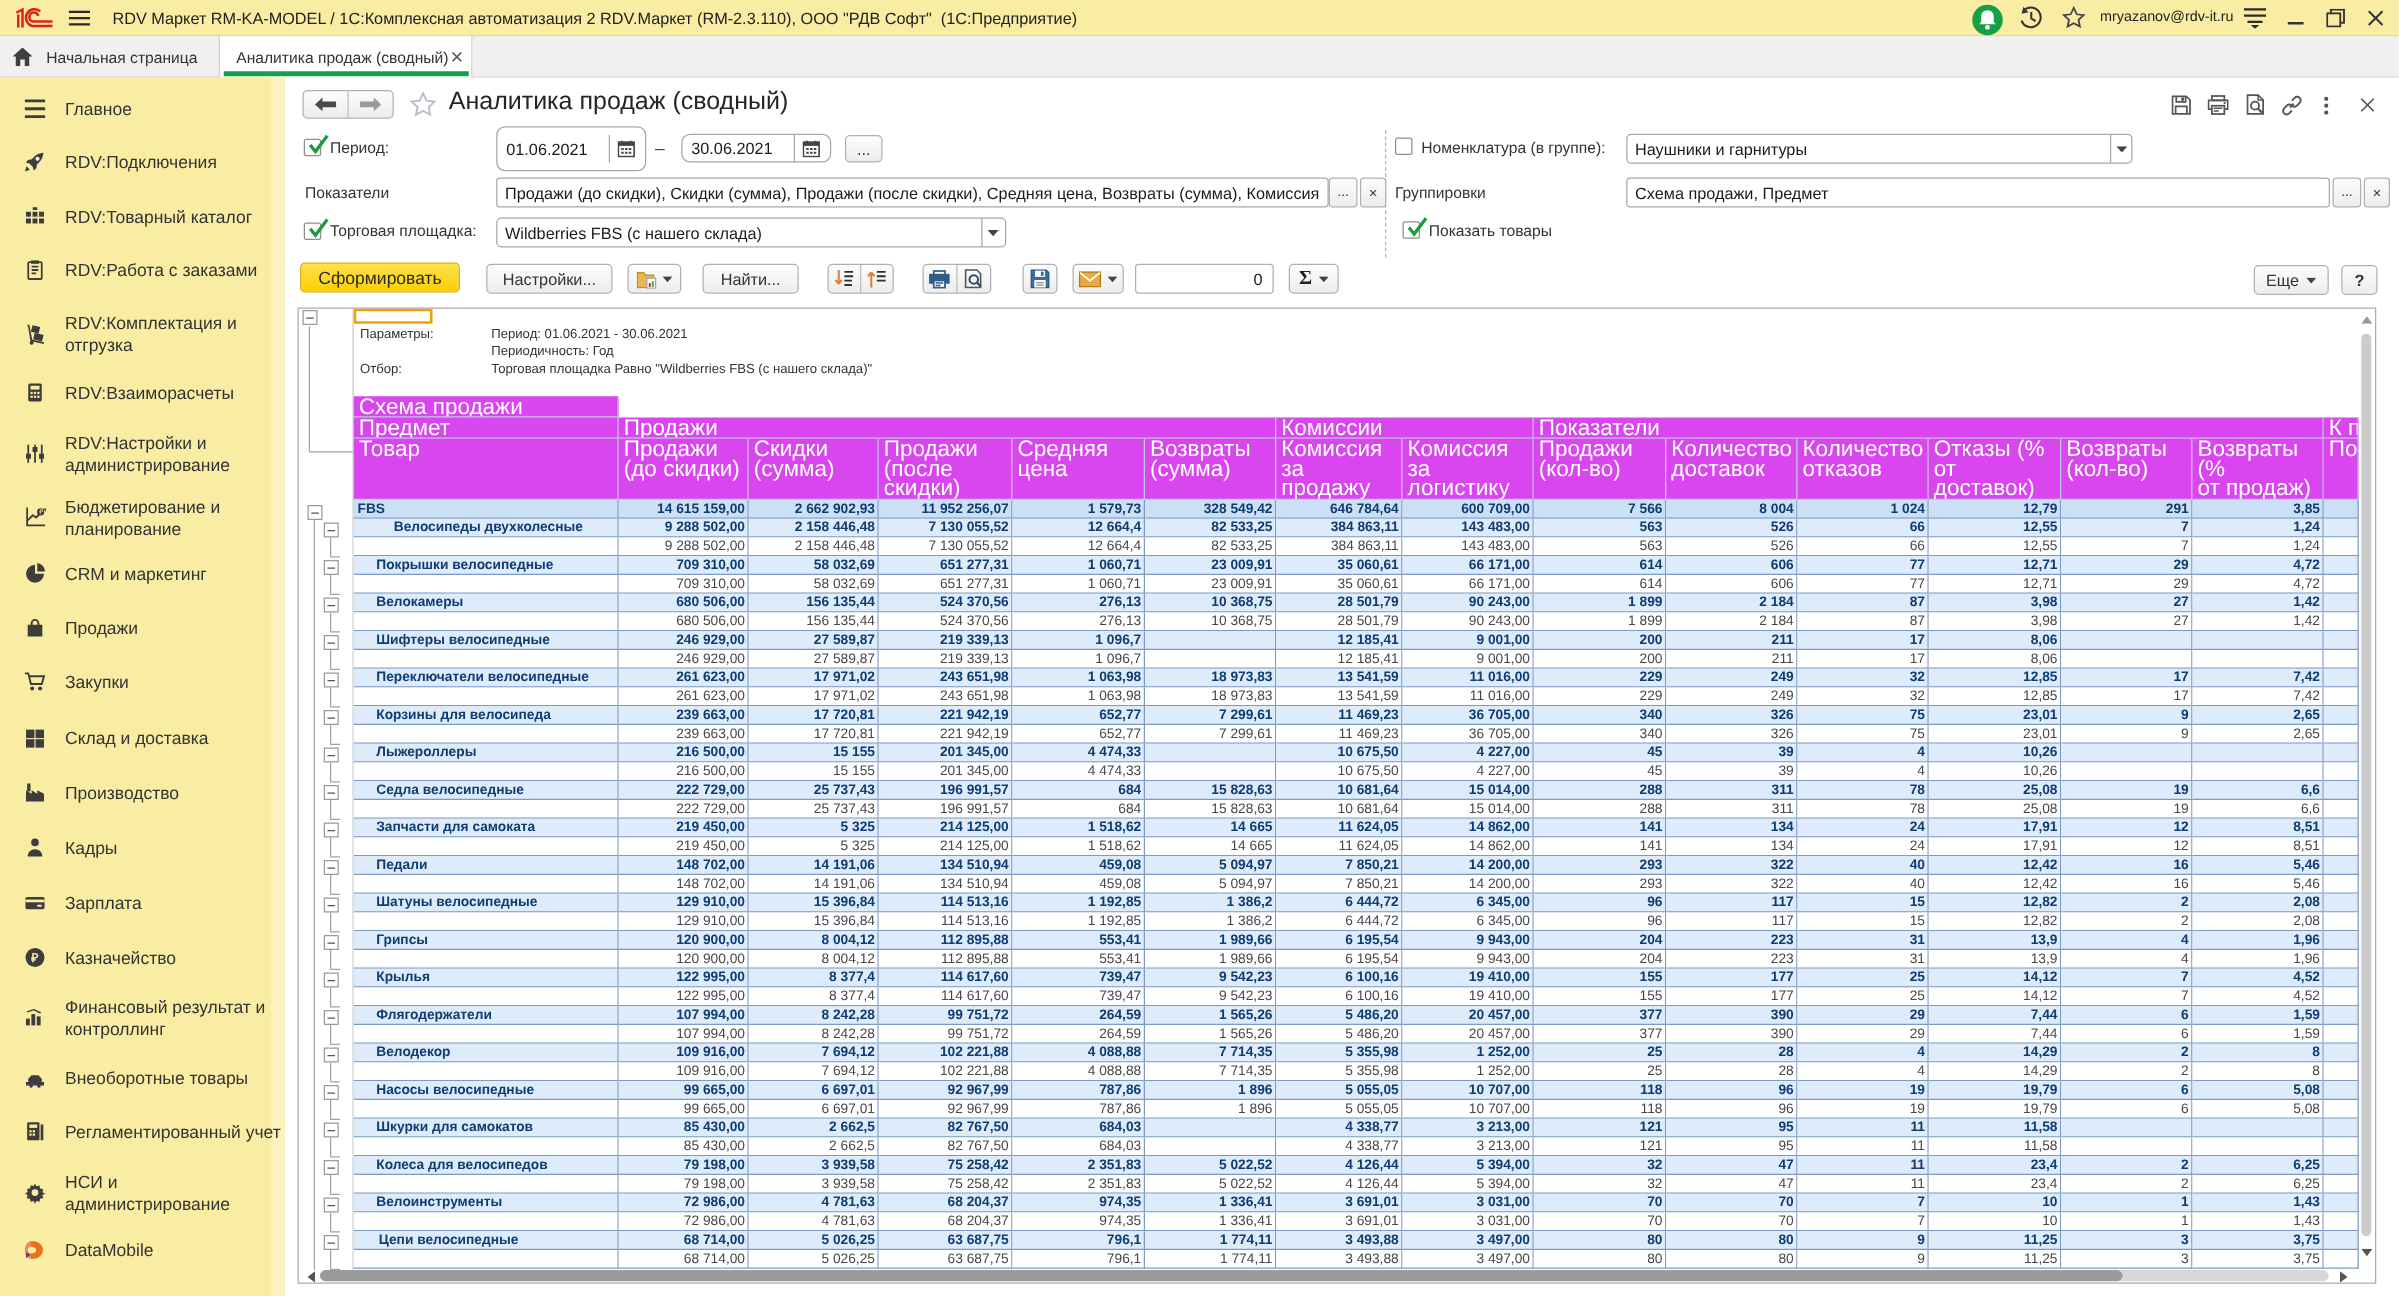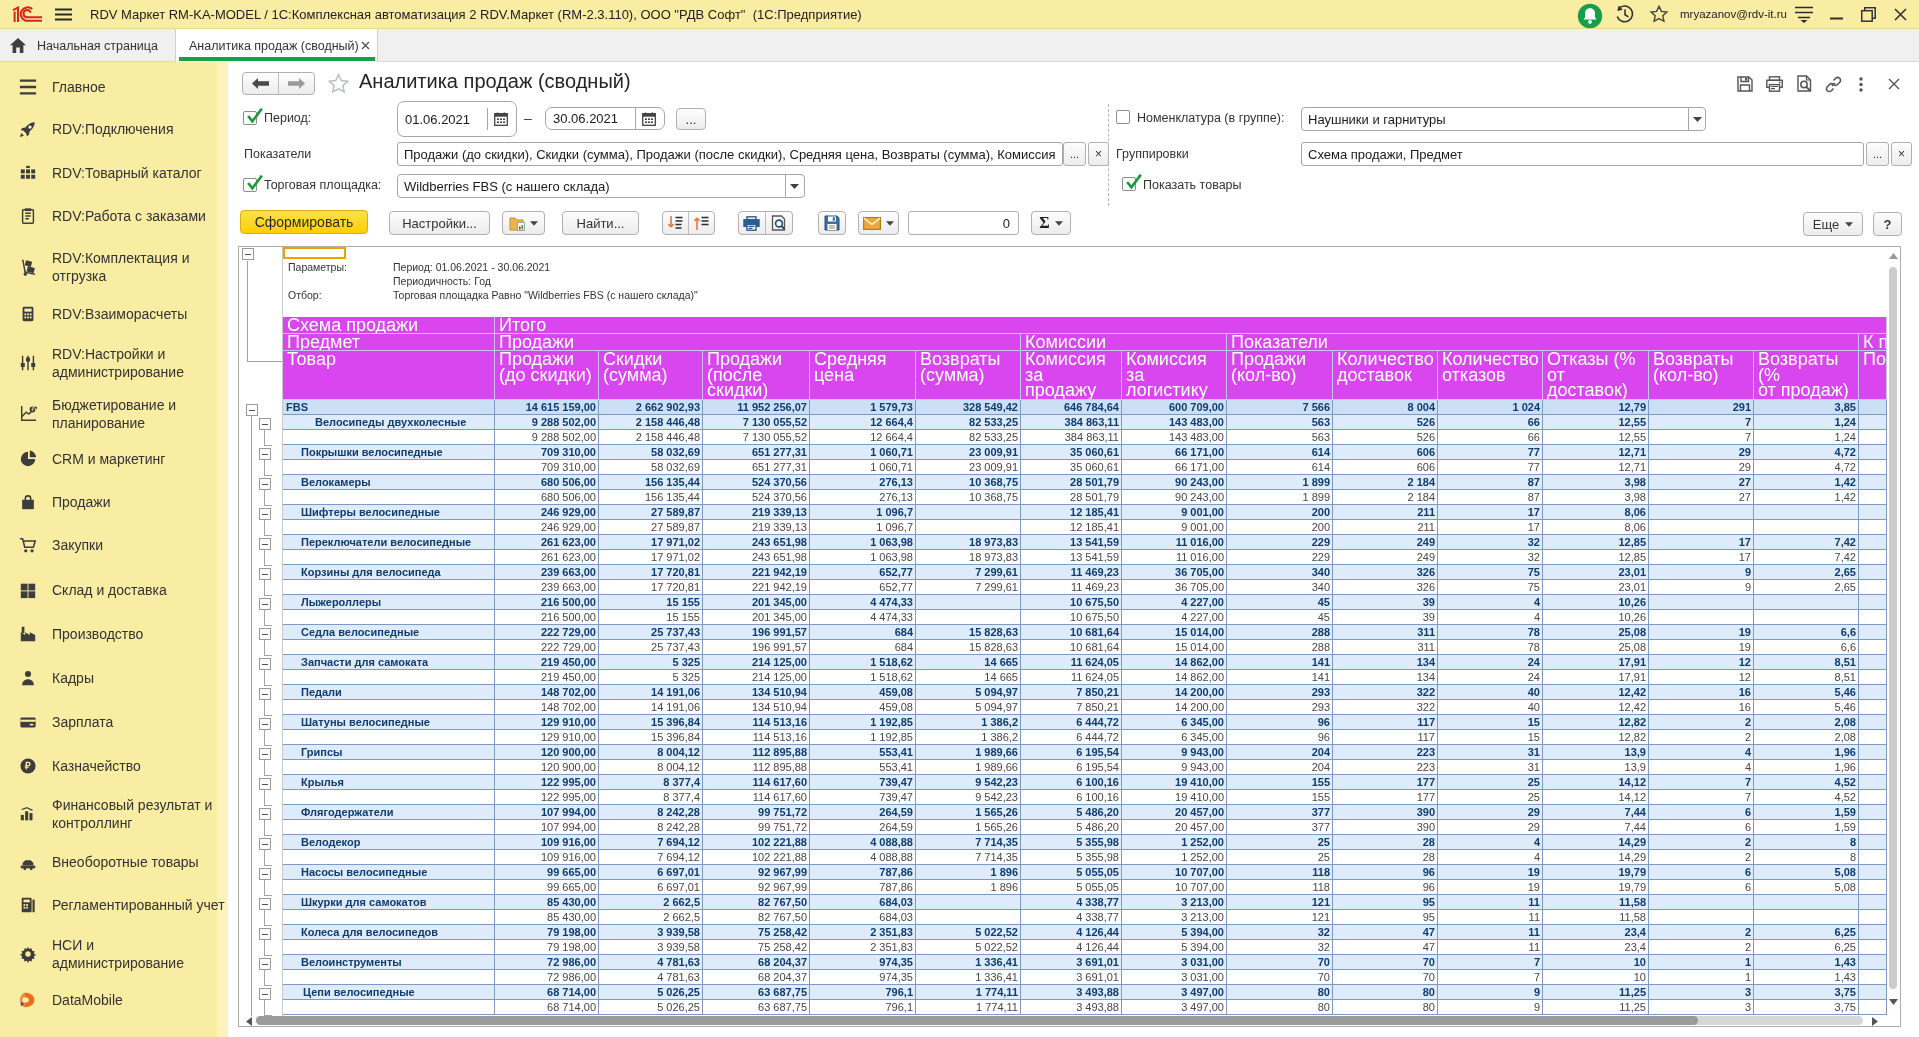--- a/index.html
+++ b/index.html
@@ -540,21 +540,20 @@
 <div class="gbox" style="left:3px;top:1px"></div>
 <div class="tl" style="left:8px;top:14px;width:1px;height:100px"></div>
 <div class="tl" style="left:8px;top:114px;width:36px;height:1px"></div>
 <div class="ptext" style="left:49px;top:13px">Параметры:</div>
 <div class="ptext" style="left:154px;top:13px">Период: 01.06.2021 - 30.06.2021<br>Периодичность: Год</div>
 <div class="ptext" style="left:49px;top:41px">Отбор:</div>
 <div class="ptext" style="left:154px;top:41px">Торговая площадка Равно "Wildberries FBS (с нашего склада)"</div>
 <div class="tl" style="left:43px;top:0;width:1px;height:769px;background:#c9c9c9"></div>
 <div id="rpt">
 <div class="h" style="grid-column:1">Схема продажи</div>
-      <div class="h" style="grid-column:2/16">Итого</div>
 <div class="h" style="grid-column:1">Предмет</div>
       <div class="h" style="grid-column:2/7">Продажи</div>
       <div class="h" style="grid-column:7/9">Комиссии</div>
       <div class="h" style="grid-column:9/15">Показатели</div>
       <div class="h" style="white-space:nowrap">К пе</div>
 <div class="h">Товар</div>
       <div class="h">Продажи (до скидки)</div>
       <div class="h">Скидки<br>(сумма)</div>
       <div class="h">Продажи<br>(после скидки)</div>
       <div class="h">Средняя цена</div>

